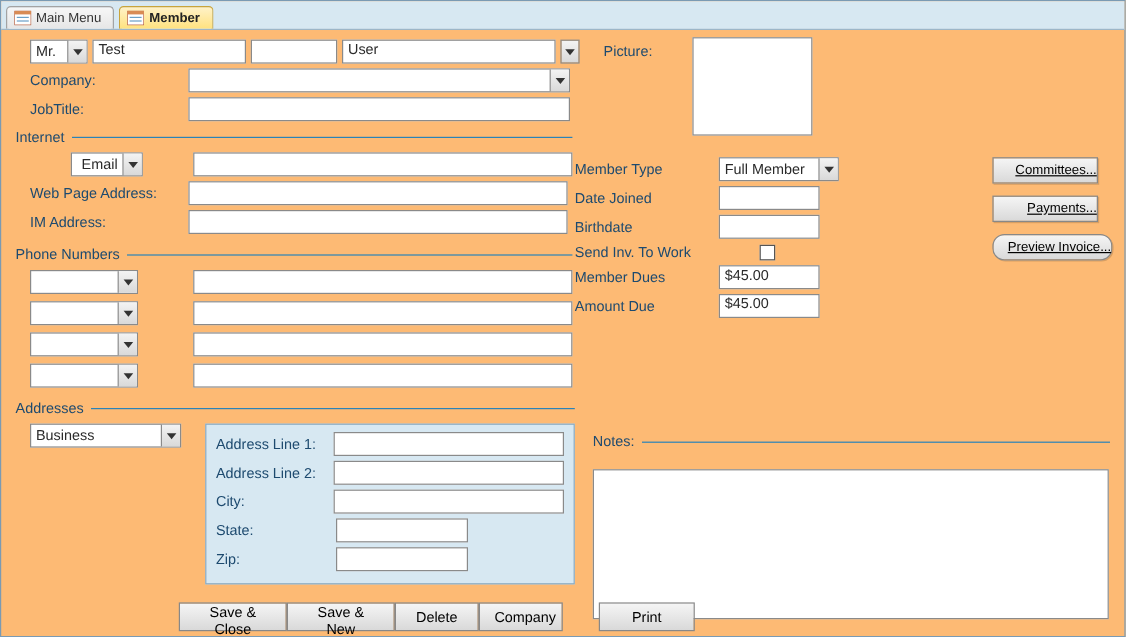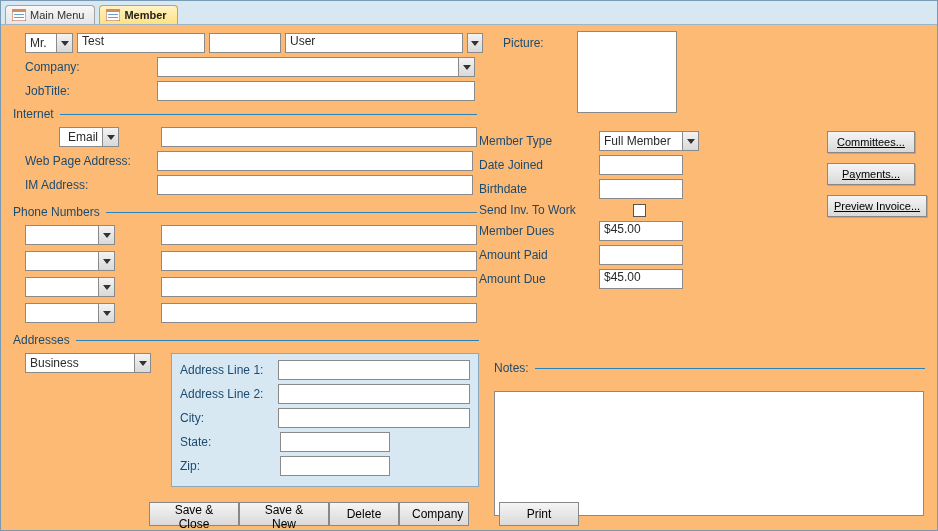--- a/index.html
+++ b/index.html
@@ -59,21 +59,21 @@
     border: none; border-top: 1px solid #2a83b8; margin: 6px 0 2px 0; padding: 6px 0 0 0;
   }
   fieldset.group > legend { color:#1d4a6f; font-size:12px; padding-right:6px; margin-left:0; }
 
   .section-title { color:#1d4a6f; font-size:12px; display:flex; align-items:center; gap:6px; margin:6px 0 4px 0; }
   .section-title .line { flex:1; height:1px; background:#2a83b8; }
 
   .right-btn {
     width: 88px; height:22px;
     border:1px solid #888; background:linear-gradient(#f5f5f5,#d9d9d9);
-    font-size:11px; cursor:pointer; text-align:center; padding:0;
+    font-size:11px; cursor:pointer; text-align:right; padding:0;
     box-shadow: 1px 1px 0 rgba(0,0,0,0.15);
   }
   .right-btn span { text-decoration: underline; text-underline-offset:1px; }
 
   .bottom-btn {
     height:24px; border:1px solid #888; background:linear-gradient(#f5f5f5,#d9d9d9);
     font-size:12px; cursor:pointer; padding: 0 12px; margin-right:0; margin-left:0;
   }
   .btnrow { display:flex; gap:0; }
 
@@ -270,33 +270,29 @@
         </div>
       <div class="row">
           <span class="lbl" style="width:150px;">Send Inv. To Work</span>
           <span class="checkbox-box"></span>
         </div>
       <div class="row">
           <span class="lbl" style="width:116px;">Member Dues</span>
           <div class="textbox" style="width:84px;"><span>$45.00</span></div>
         </div>
       <div class="row">
-          <span class="lbl" style="width:116px;">Amount Paid</span>
-          <div class="textbox" style="width:84px;"><span></span></div>
-        </div>
-      <div class="row">
           <span class="lbl" style="width:116px;">Amount Due</span>
           <div class="textbox" style="width:84px;"><span>$45.00</span></div>
         </div>
     </div>
 
     <div style="position:absolute; right:10px; top:106px; display:flex; flex-direction:column; gap:10px;">
       <button class="right-btn"><span>Committees...</span></button>
       <button class="right-btn"><span>Payments...</span></button>
-      <button class="right-btn" style="width:100px;"><span>Preview Invoice...</span></button>
+      <button class="right-btn" style="width:100px;border-radius:10px;"><span>Preview Invoice...</span></button>
     </div>
 
     <div style="position:absolute; left:493px; top:330px; right:12px;">
       <div class="section-title">
           <span>Notes:</span>
           <div class="line"></div>
         </div>
     </div>
     <div class="notes-box"><span></span></div>
 

